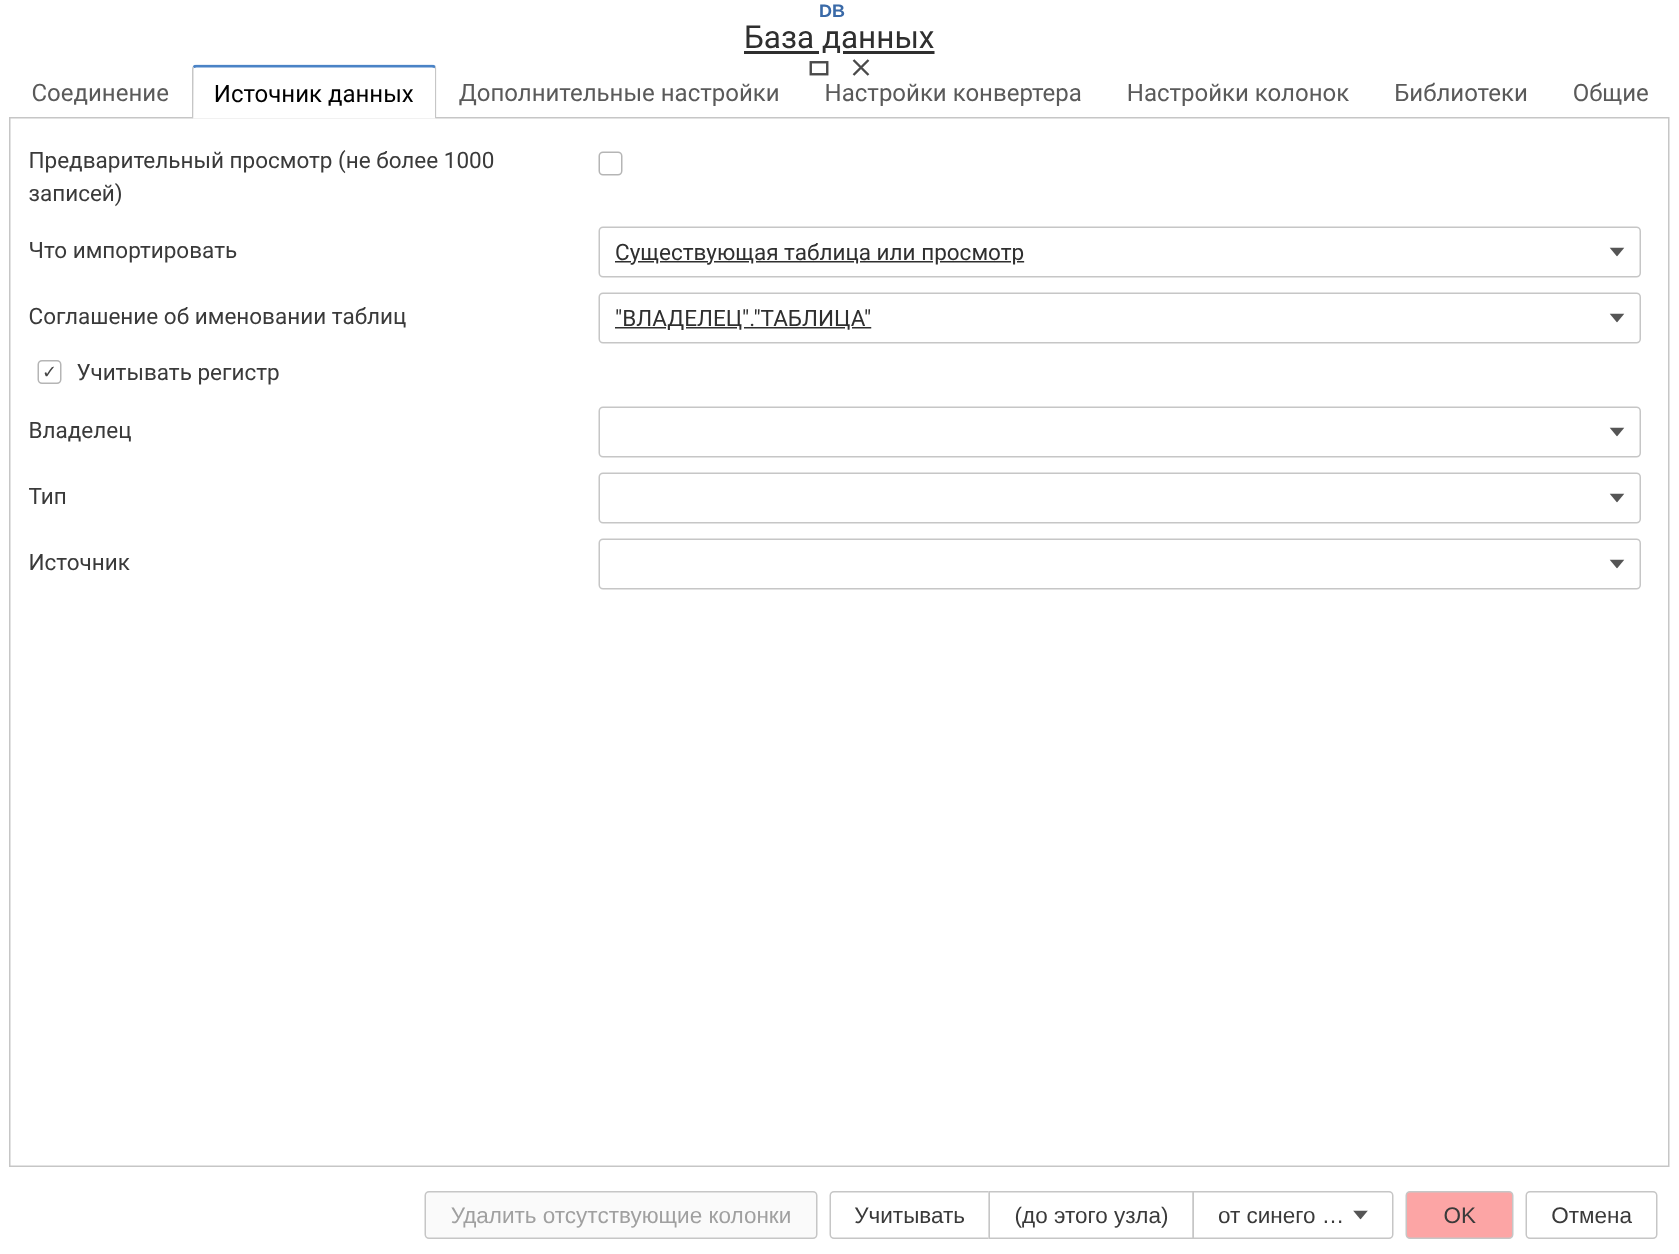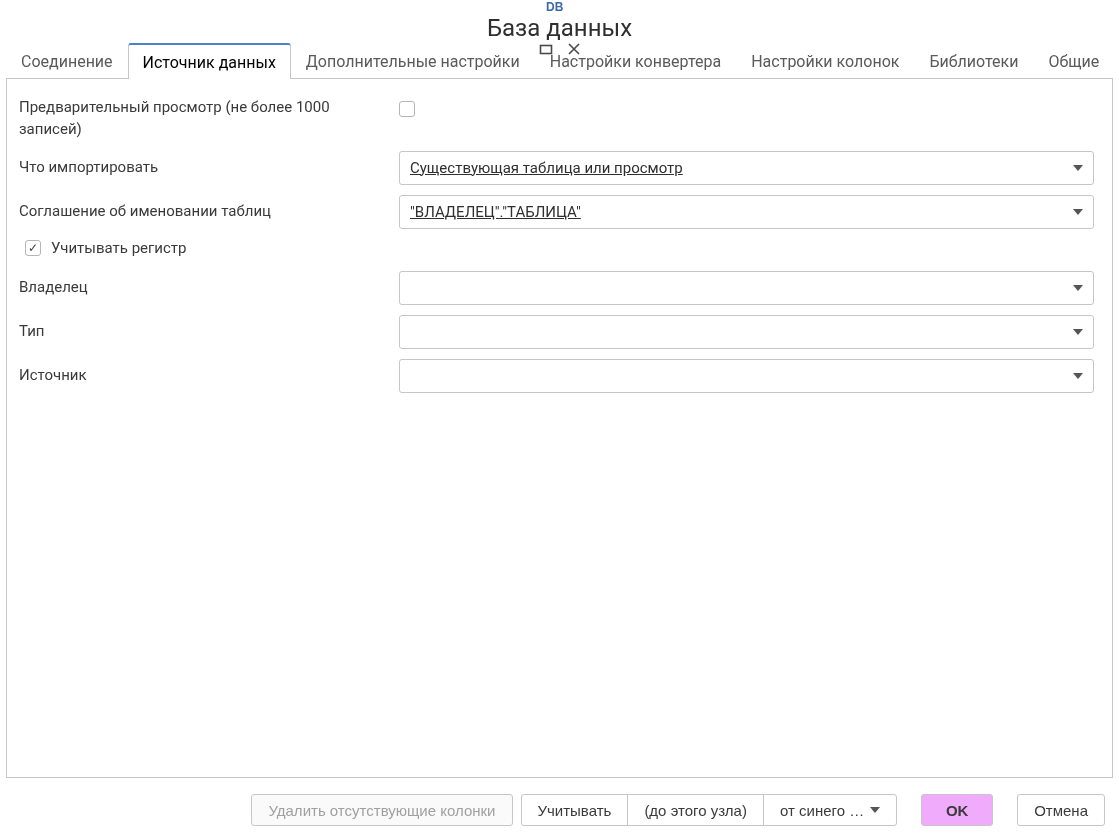--- a/index.html
+++ b/index.html
@@ -1,46 +1,46 @@
 <!DOCTYPE html>
 <html><head>
   <meta charset="utf-8">
   <style>
     * { box-sizing: border-box; margin: 0; padding: 0; }
     html, body { width: 1119px; height: 836px; font-family: -apple-system, "Segoe UI", Roboto, "Helvetica Neue", Arial, sans-serif; font-size: 15px; color: #3a3a3a; background: #fff; overflow: hidden; }
     .window { display: flex; flex-direction: column; width: 100%; height: 100%; }
     .titlebar { display: flex; align-items: center; height: 40px; padding: 0 10px; flex-direction: column; }
     .titlebar .app-icon { margin-right: 8px; display:flex; align-items:center;}
-    .titlebar .title { font-size: 24px; color: #2f2f2f; flex: 1; }
+    .titlebar .title { font-size: 21px; color: #2f2f2f; flex: 1; text-decoration: underline; }
     .titlebar .win-controls { display: flex; gap: 14px; align-items: center; }
     .titlebar .win-controls span { cursor: pointer; color:#4a4a4a; display:inline-flex; }
     .tabs { display: flex; align-items: flex-end; height: 38px; padding-left: 6px; font-size: 16px; color: #5a5a5a; }
     .tab { padding: 8px 14px 7px; border: 1px solid transparent; border-bottom: none; cursor: pointer; white-space: nowrap; color:#5a5a5a;}
     .tab.active { border-color: #4a83c6 #c6c6c6 #fff #c6c6c6; border-top-width: 2px; border-top-color:#4a83c6; background: #fff; color:#000000; border-radius: 3px 3px 0 0; position: relative; top: 1px; }
     .content-wrap { flex: 1; padding: 0 6px 6px; overflow: hidden; }
     .panel { border: 1px solid #c6c6c6; width: 100%; height: 100%; padding: 18px 18px 10px 12px; background: #fff; }
     .form-row { display: flex; align-items: center; margin-bottom: 10px; }
     .form-row.tall { align-items: flex-start; }
     .form-label { width: 380px; padding-right: 10px; color:#3a3a3a; line-height: 1.45; }
     .form-control-col { flex: 1; }
     .check-align { padding-top: 4px;}
     .checkbox { width: 16px; height: 16px; border: 1px solid #b5b5b5; border-radius: 3px; display: inline-flex; align-items: center; justify-content: center; background:#fff; }
     .checkbox.checked::after { content:"✓"; font-size:12px; line-height:1; color:#444; }
     .checkbox-row { display:flex; align-items:center; gap:10px; margin: 6px 0 14px 6px;}
     .combo { position: relative; width: 100%; height: 34px; border: 1px solid #c6c6c6; border-radius: 3px; display:flex; align-items:center; padding: 0 30px 0 10px; background:#fff; cursor: pointer; }
     .combo .caret { position: absolute; right: 10px; top: 50%; transform: translateY(-50%); color:#555;}
     .combo span.val { color:#2f2f2f;text-decoration:underline; }
     .footer { height: 52px; display:flex; align-items:center; justify-content:flex-end; gap: 8px; padding: 0 14px; }
-    .btn { height: 32px; border: 1px solid #c6c6c6; border-radius: 3px; background: #fff; padding: 0 16px; font-size: 15px; display:inline-flex; align-items:center; color:#3a3a3a; cursor: pointer; margin-left: 16px; }
+    .btn { height: 32px; border: 1px solid #c6c6c6; border-radius: 3px; background: #fff; padding: 0 16px; font-size: 15px; display:inline-flex; align-items:center; color:#3a3a3a; cursor: pointer; }
     .btn.disabled { color:#a0a0a0; cursor: default; background:#fafafa;}
     .btn-group { display:flex; }
     .btn-group .btn { border-radius: 0; margin-left: -1px; }
     .btn-group .btn:first-child { border-radius: 3px 0 0 3px; margin-left:0;}
     .btn-group .btn:last-child { border-radius: 0 3px 3px 0; }
-    .btn.primary { background:#f0abfc;font-weight:bold; }
+    .btn.primary { background:#fca5a5; }
     .btn .caret { margin-left:6px; }
     svg { display:block; }
   </style>
 </head>
 <body>
 
 <div class="window">
 
   <div class="titlebar">
     <span class="app-icon">

